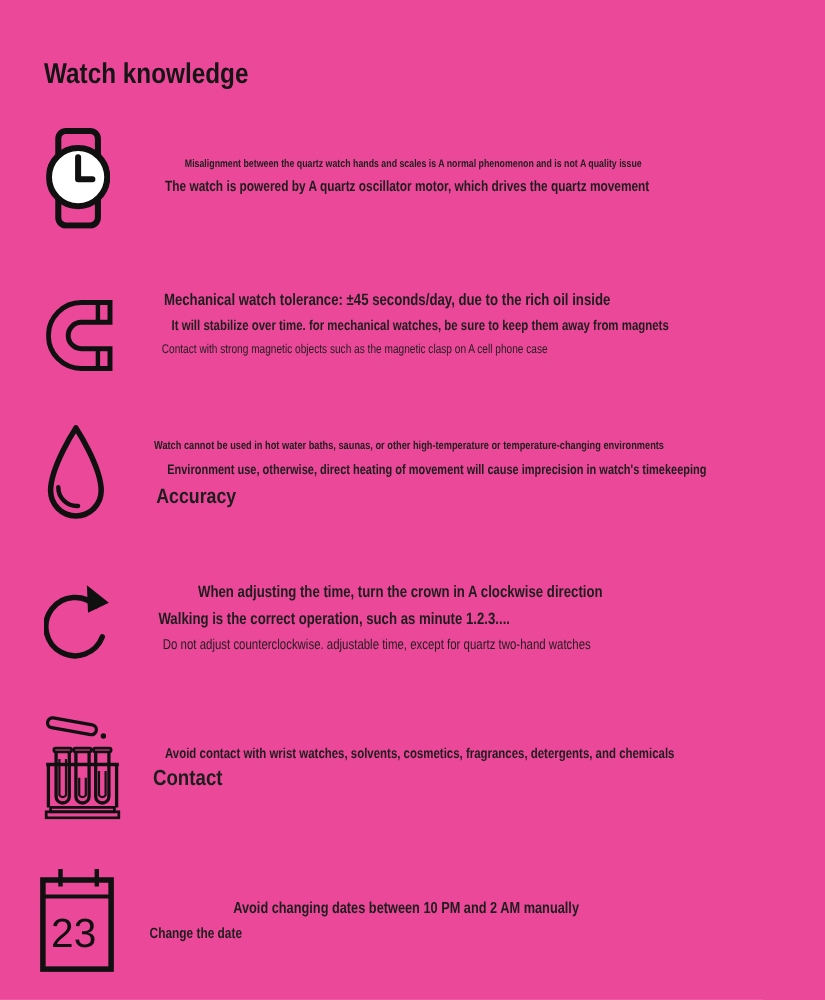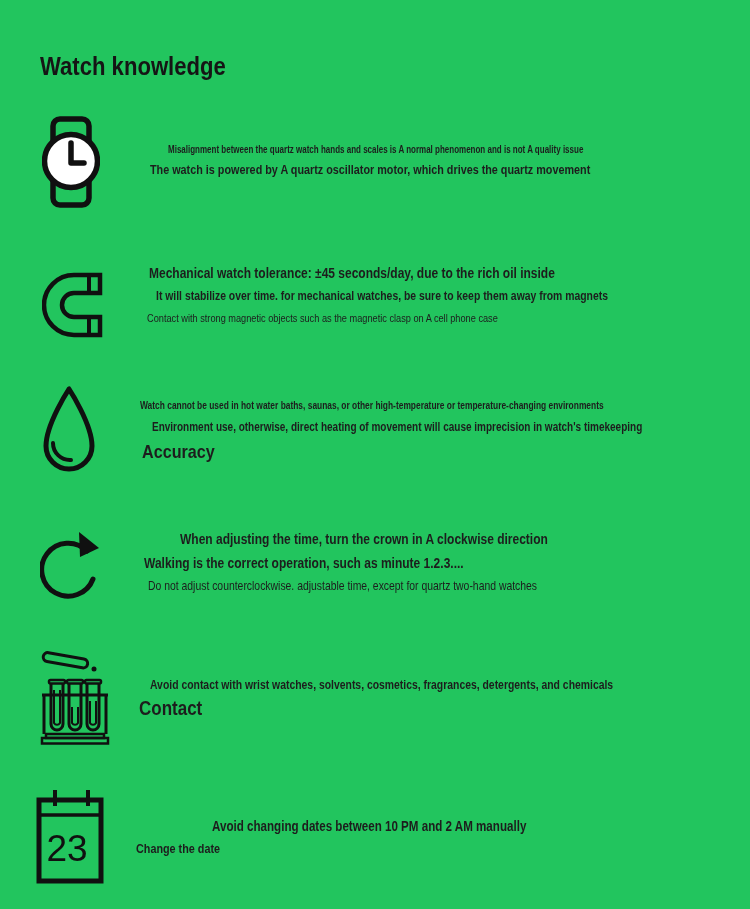--- a/index.html
+++ b/index.html
@@ -1,17 +1,17 @@
 <!DOCTYPE html>
 <html><head>
 <meta charset="utf-8">
 <style>
   html,body{margin:0;padding:0;background:#ffffff;}
   #page{
-    position:relative;width:750px;height:909px;background:#22c55e;overflow:hidden;
+    position:relative;width:750px;height:909px;background:#ec4899;overflow:hidden;
     font-family:"Liberation Sans",sans-serif;color:#1d1d1d;
   }
   .title{
     position:absolute;left:40px;top:34px;font-size:26px;font-weight:700;
     white-space:nowrap;transform:scaleX(0.85);transform-origin:0 0;color:#151515;
   }
   .ln{
     position:absolute;white-space:nowrap;font-weight:700;line-height:1.15;
     transform:scaleX(0.8);transform-origin:0 0;color:#1d1d1d;
   }

